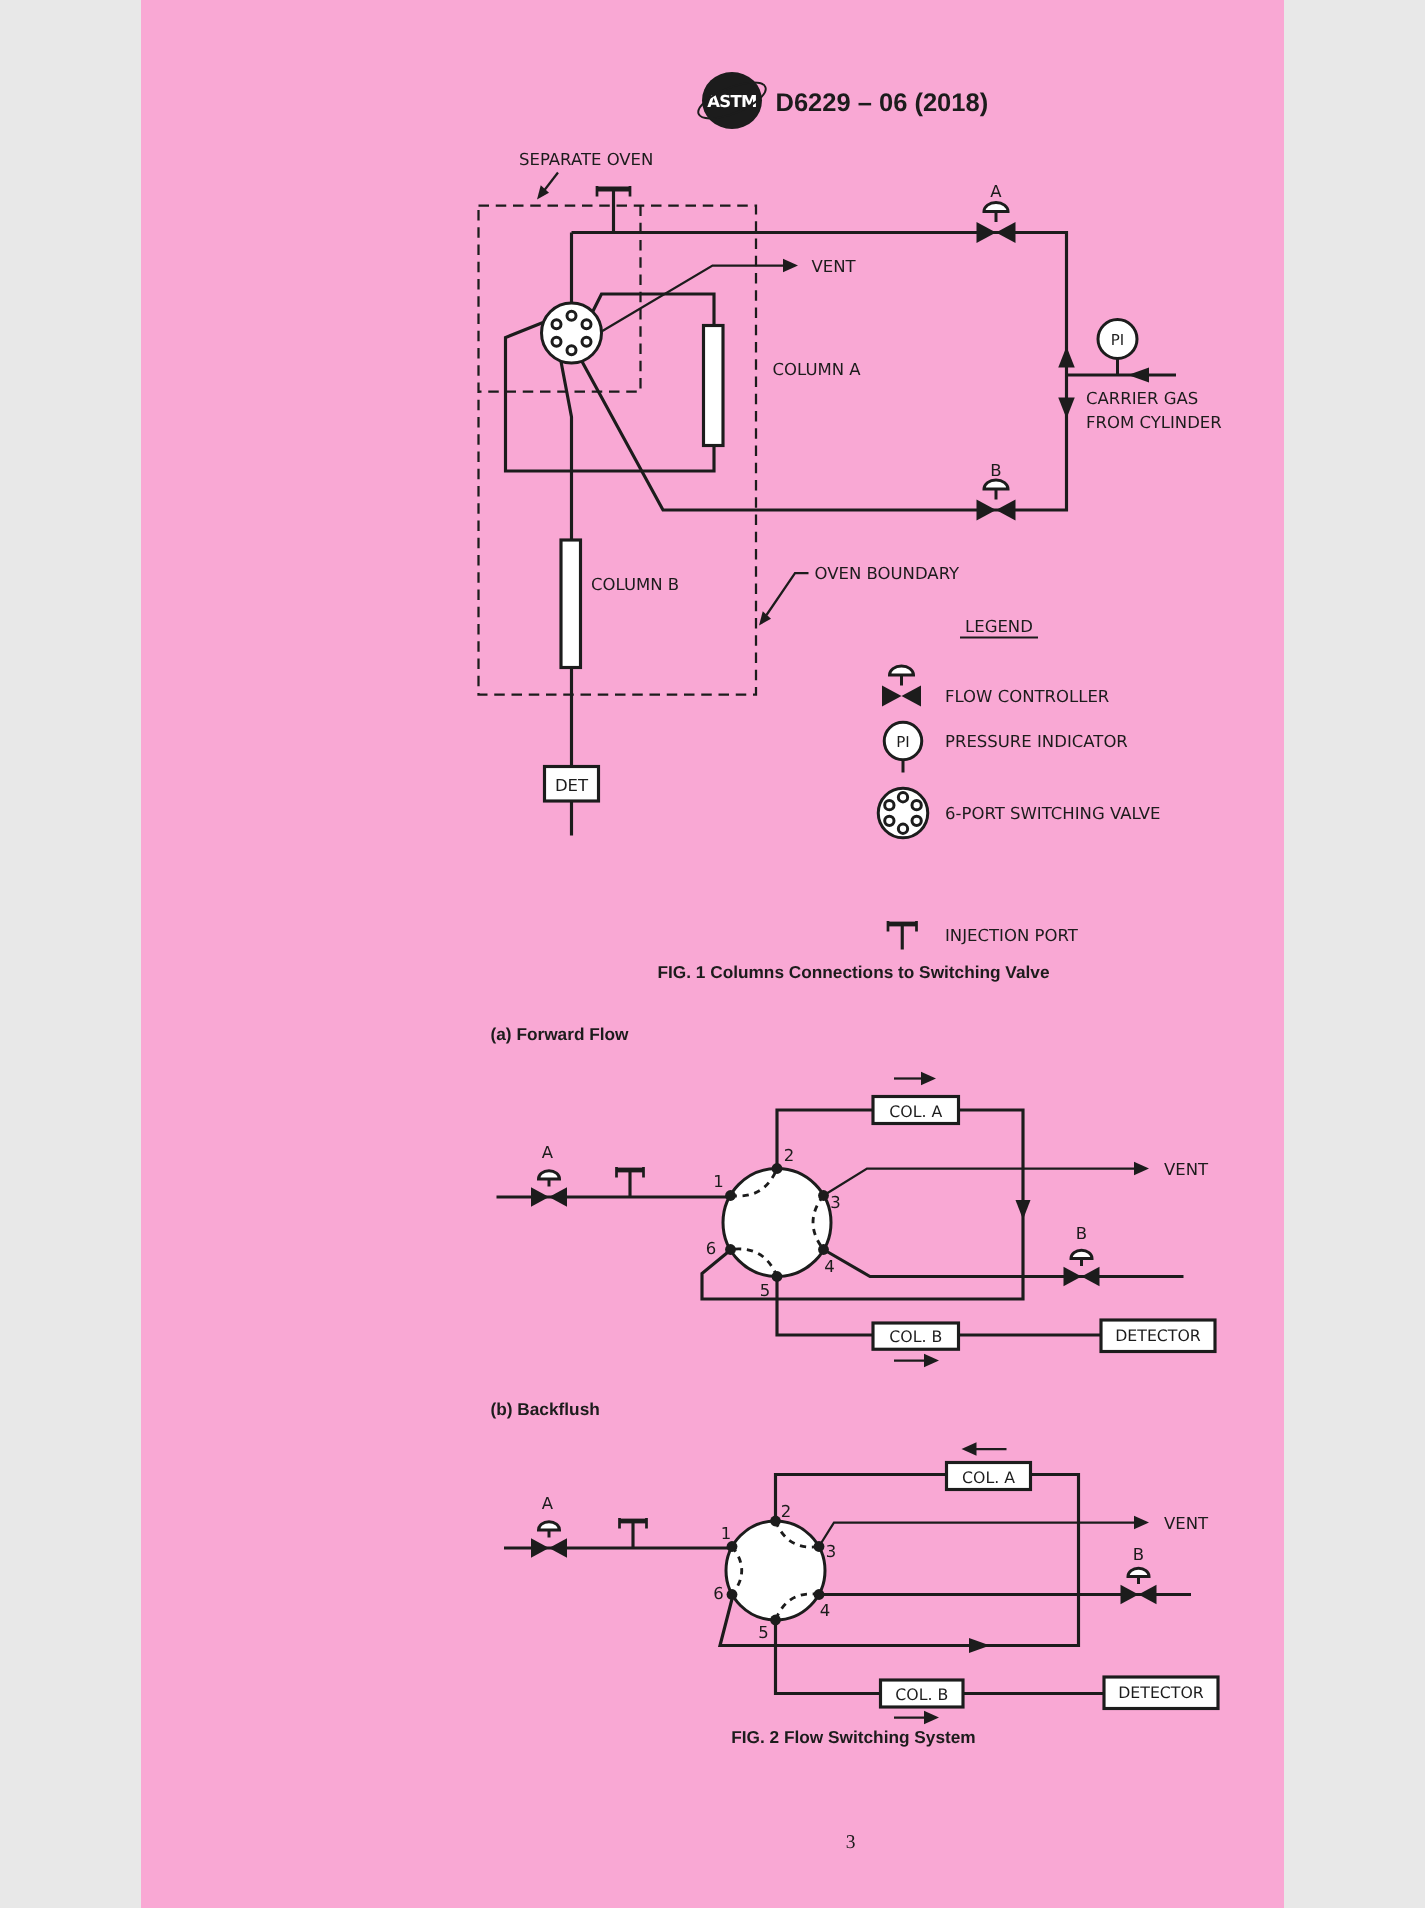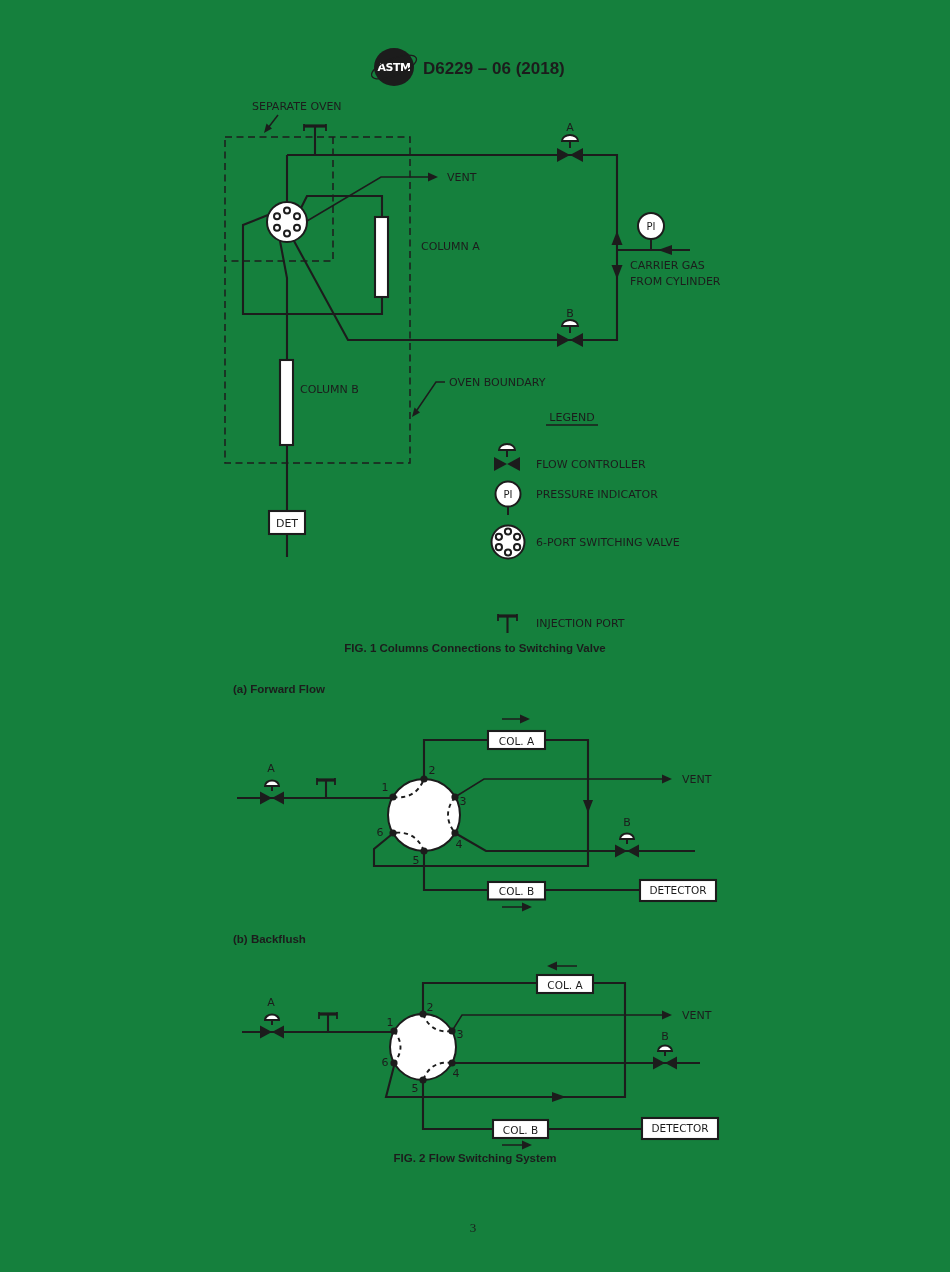--- a/index.html
+++ b/index.html
@@ -1,16 +1,16 @@
 <!DOCTYPE html>
 <html><head>
 <meta charset="utf-8">
 <style>
   html,body{margin:0;padding:0;background:#e8e8e8;}
-  .page{position:relative;width:950px;height:1272px;margin:0 auto;background:#15803d;overflow:hidden;}
+  .page{position:relative;width:762px;height:1272px;margin:0 auto;background:#f9a8d4;overflow:hidden;}
   svg{position:absolute;left:0;top:0;}
   .ln{stroke:#1c1c1c;stroke-width:2.1;fill:none;stroke-linejoin:miter;stroke-linecap:butt;}
   .ln-md{stroke:#1c1c1c;stroke-width:2;fill:none;}
   .ln-thin{stroke:#1c1c1c;stroke-width:1.5;fill:none;}
   .dash{stroke:#1c1c1c;stroke-width:1.5;fill:none;stroke-dasharray:7 4.5;}
   .arcdash{stroke:#1c1c1c;stroke-width:1.9;fill:none;stroke-dasharray:4.2 3.8;}
   .box{fill:#ffffff;stroke:#1c1c1c;stroke-width:2.1;}
   .sym{fill:#ffffff;stroke:#1c1c1c;stroke-width:2;}
   .blk{fill:#1c1c1c;stroke:none;}
   .lbl{font:11px "DejaVu Sans",sans-serif;fill:#1c1c1c;}

